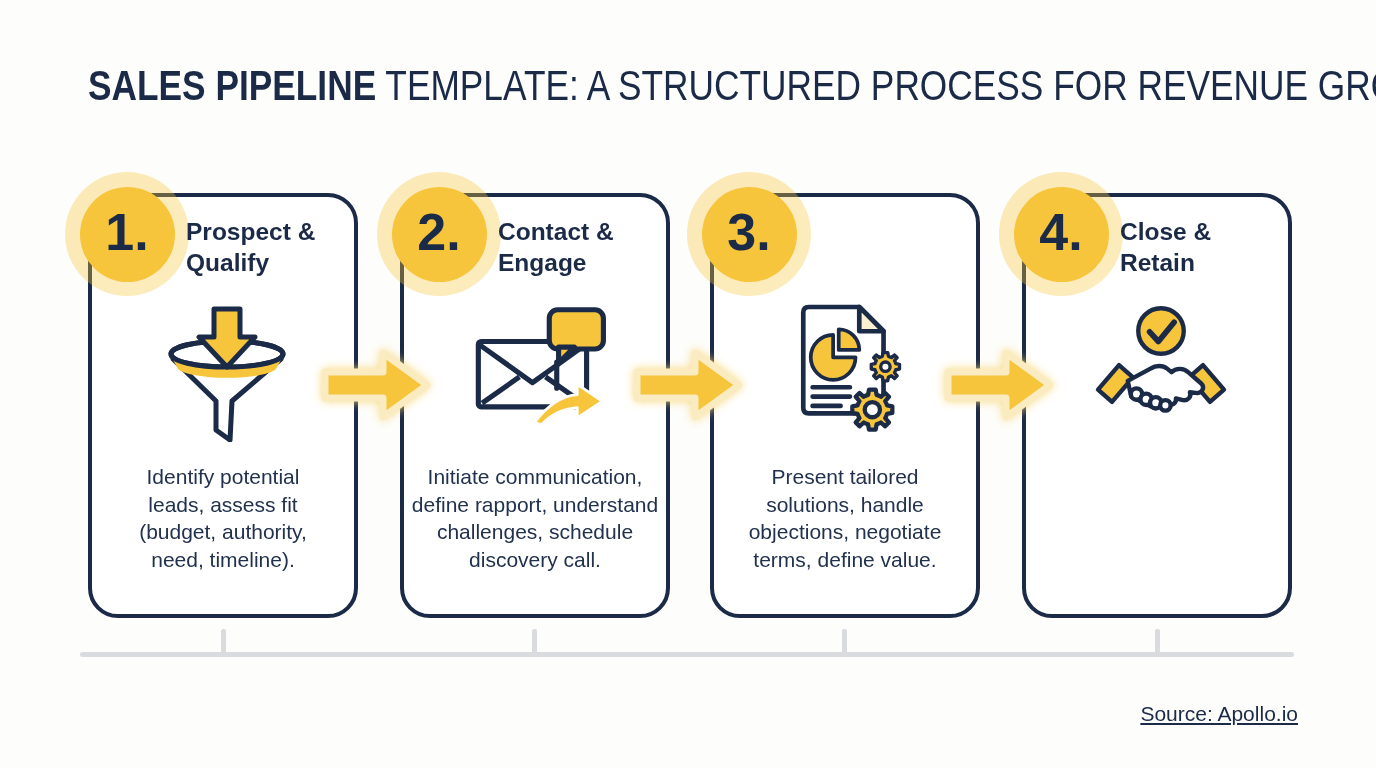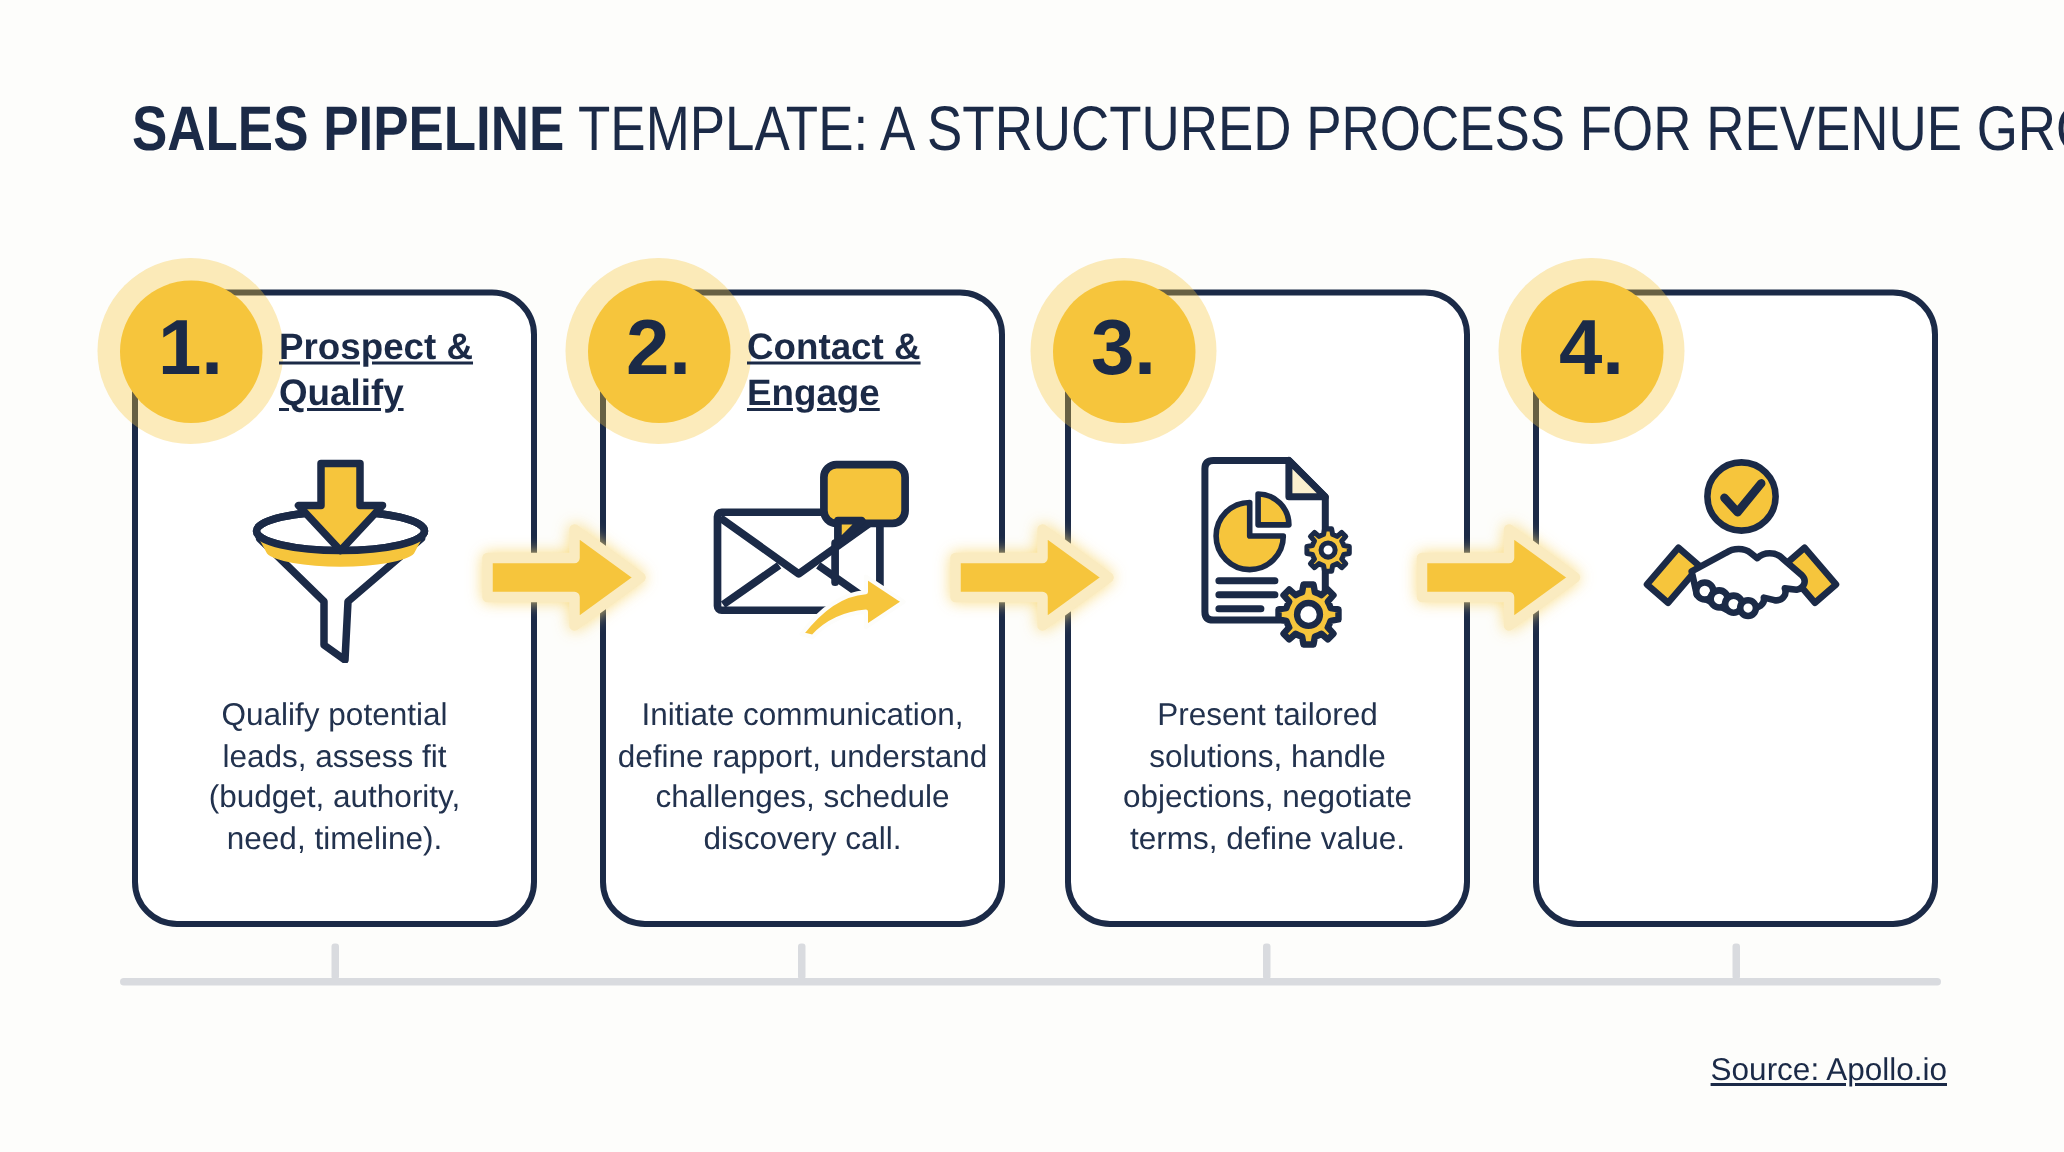--- a/index.html
+++ b/index.html
@@ -65,21 +65,20 @@
   }
 
   .card-title {
     position: absolute;
     left: 94px; top: 19px;
     width: 162px;
     font-size: 24.5px;
     font-weight: 700;
     line-height: 1.27;
     color: #1B2A47;
-    text-decoration: underline;
   }
 
   .icon-wrap {
     position: absolute;
     left: 65px; top: 100px;
     width: 140px; height: 145px;
     display: flex; align-items: center; justify-content: center;
   }
   .icon-wrap svg { width: 100%; height: 100%; }
 
@@ -161,21 +160,21 @@
 
         <ellipse cx="70" cy="57" rx="56" ry="13" fill="#FFFFFF" stroke="#1B2A47" stroke-width="5"></ellipse>
 
         <path d="M14,59 A56,13 0 0 0 126,59 L119,72 A50,11 0 0 1 21,72 Z" fill="#F6C53C"></path>
 
         <ellipse cx="70" cy="57" rx="56" ry="13" fill="none" stroke="#1B2A47" stroke-width="5"></ellipse>
 
         <path d="M57,12 h26 v28 h15 L70,70 L42,40 h15 Z" fill="#F6C53C" stroke="#1B2A47" stroke-width="5" stroke-linejoin="round"></path>
       </svg>
     </div>
-    <p class="card-desc">Qualify potential leads, assess fit (budget, authority, need, timeline).</p>
+    <p class="card-desc">Identify potential leads, assess fit (budget, authority, need, timeline).</p>
   </section>
 
   <section class="card card-2">
     <div class="badge">
       <div class="badge-core">
         <span class="badge-num">2.</span>
       </div>
     </div>
     <h2 class="card-title">Contact &amp; Engage</h2>
     <div class="icon-wrap">
@@ -226,20 +225,21 @@
     </div>
     <p class="card-desc">Present tailored solutions, handle objections, negotiate terms, define value.</p>
   </section>
 
   <section class="card card-4">
     <div class="badge">
       <div class="badge-core">
         <span class="badge-num">4.</span>
       </div>
     </div>
+    <h2 class="card-title">Close &amp; Retain</h2>
     <div class="icon-wrap">
       <svg viewBox="0 0 160 150" xmlns="http://www.w3.org/2000/svg">
 
         <circle cx="80" cy="31" r="26" fill="#F6C53C" stroke="#1B2A47" stroke-width="5"></circle>
         <path d="M67,32 L77,43 L95,21" fill="none" stroke="#1B2A47" stroke-width="6.5" stroke-linecap="round" stroke-linejoin="round"></path>
 
         <polygon points="8,98 32,70 48,84 24,112" fill="#F6C53C" stroke="#1B2A47" stroke-width="5" stroke-linejoin="round"></polygon>
         <polygon points="152,98 128,70 112,84 136,112" fill="#F6C53C" stroke="#1B2A47" stroke-width="5" stroke-linejoin="round"></polygon>
 
         <path d="M42,88 L68,74 C74,70 82,70 87,74 L92,78 C97,73 106,73 111,78 L126,91 C130,95 128,101 122,102 L113,101 C115,106 111,111 105,110 L97,108 C98,113 93,117 87,115 L79,112 C78,116 73,119 68,117 L46,106 Z" fill="#FFFFFF" stroke="#1B2A47" stroke-width="5" stroke-linejoin="round"></path>

